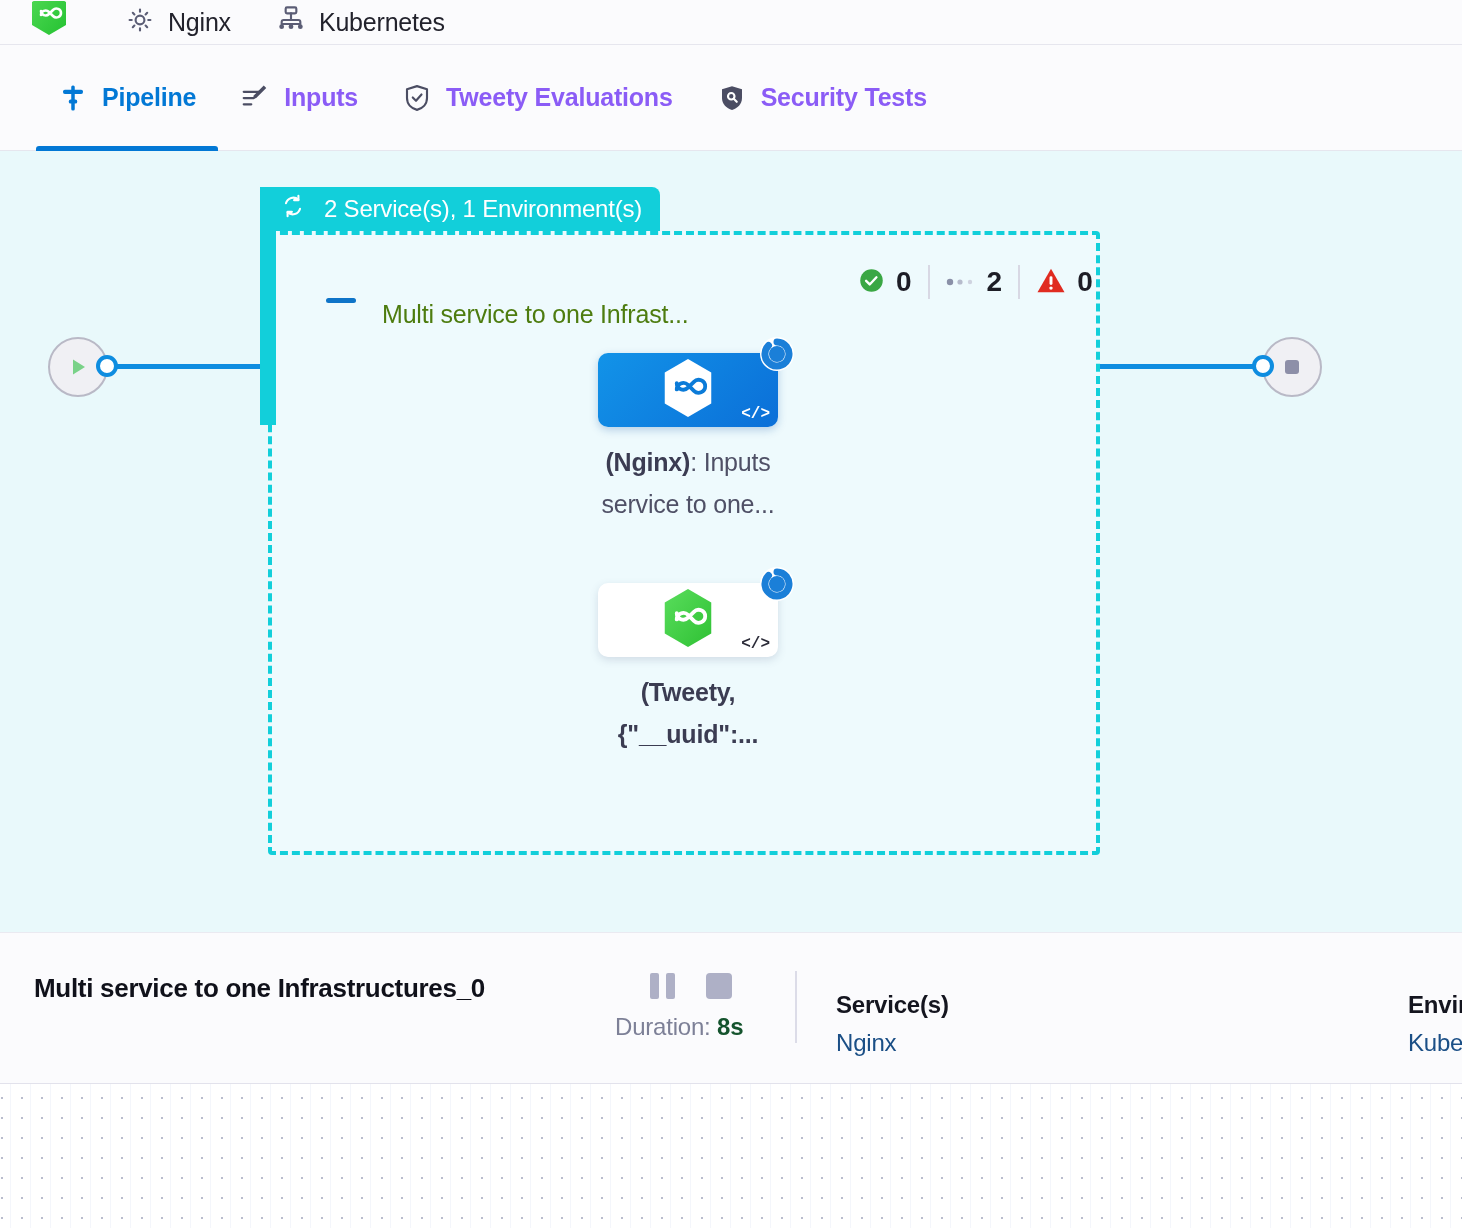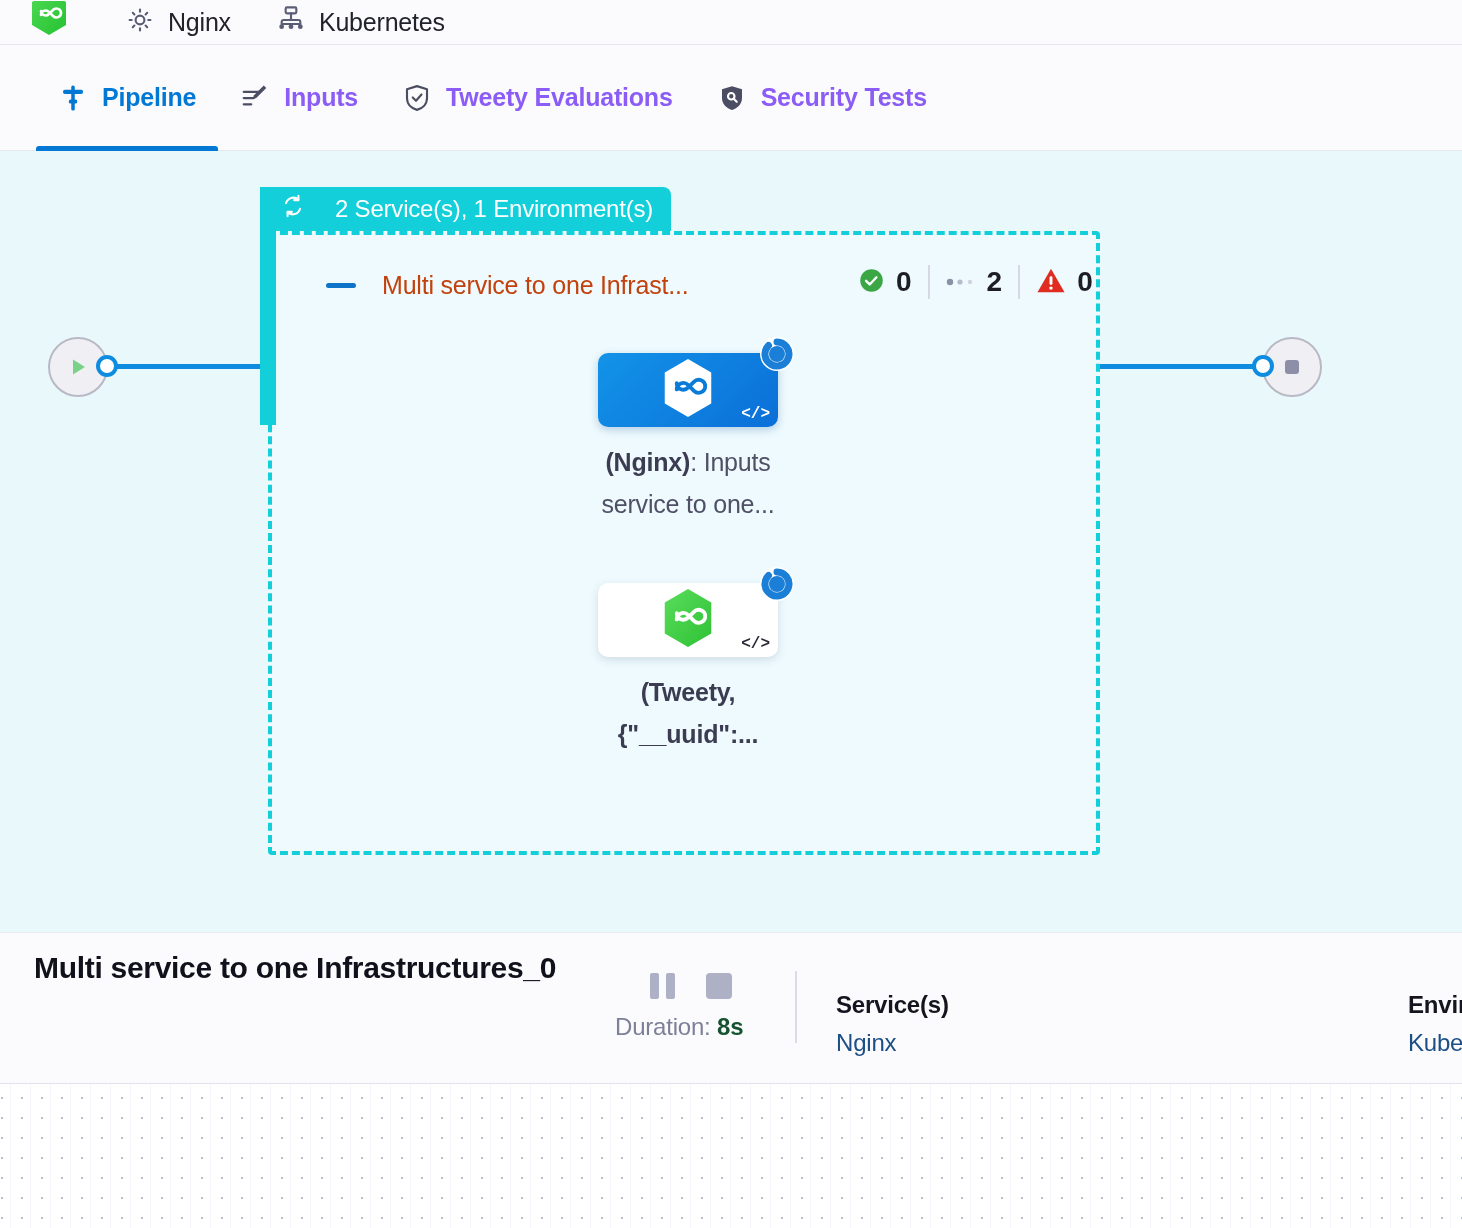--- a/index.html
+++ b/index.html
@@ -70,21 +70,21 @@
     background: #fff; border: 4px solid #0e8de0;
   }
   .wire { position: absolute; height: 5px; background: #0e8de0; }
 
   
   .group-badge {
     position: absolute;
     background: #12cfda; color: #fff;
     border-radius: 8px 8px 0 0;
     height: 44px;
-    display: flex; align-items: center; gap: 29px;
+    display: flex; align-items: center; gap: 18px;
     padding: 0 18px 0 20px;
     font-size: 24px; letter-spacing: -0.2px;
     white-space: nowrap;
     z-index: 3;
   }
   .group-railbar {
     position: absolute; background: #12cfda; z-index: 2;
   }
   .stagebox {
     position: absolute;
@@ -93,22 +93,23 @@
     border-radius: 4px;
     z-index: 1;
   }
   .stage-head {
     position: absolute; display: flex; align-items: center;
     left: 54px; top: 36px; right: 30px;
   }
   .collapse-dash { width: 30px; height: 5px; background: #0e74c8; border-radius:3px;}
   .stage-title {
     margin-left: 26px;
-    font-size: 25px; color: #c2410c; font-weight: 400; letter-spacing:-0.2px;
+    font-size: 25px; color: #4d7c0f; font-weight: 400; letter-spacing:-0.2px;
     white-space: nowrap;
+    margin-top: 29px;
   }
   .counters { position: absolute; display: flex; align-items: center; }
   .counter { display:flex; align-items:center; gap:11px; padding: 0 16px; }
   .counter-num { font-size: 28px; font-weight: 700; color: #1d1d26; }
   .cdiv { width: 2px; height: 34px; background: #d8d8e4; }
 
   
   .card-wrap { position: absolute; width: 240px; }
   .card {
     position: relative; width: 180px; height: 74px;
@@ -145,22 +146,22 @@
   .card-caption b { color: #3b3c52; font-weight: 700; }
 
   
   .footer {
     position: absolute; top: 932px; left: 0; width: 1462px; height: 152px;
     background: #fbfbfd;
     border-top: 1px solid #eaeaf1;
     border-bottom: 1px solid #e2e2ec;
   }
   .f-title {
-    position: absolute; left: 34px; top: 18px;
-    font-size: 30px; font-weight: 700; color: #10111a; letter-spacing: -0.3px;
+    position: absolute; left: 34px; top: 40px;
+    font-size: 26px; font-weight: 700; color: #10111a; letter-spacing: -0.3px;
   }
   .f-sub {
     position: absolute; left: 34px; top: 78px;
     font-size: 24px; color: #9699ae; letter-spacing: -0.2px;
   }
   .f-sub b { color: #14151f; font-weight: 400; }
   .f-ctrls { position: absolute; left: 650px; top: 40px; display: flex; gap: 30px; }
   .btn-pause { width: 26px; height: 26px; display:flex; gap:7px; }
   .btn-pause i { display:block; width: 9px; height: 26px; background:#aeb0c6; border-radius:2px;}
   .btn-stop { width: 26px; height: 26px; background: #aeb0c6; border-radius: 4px; }

